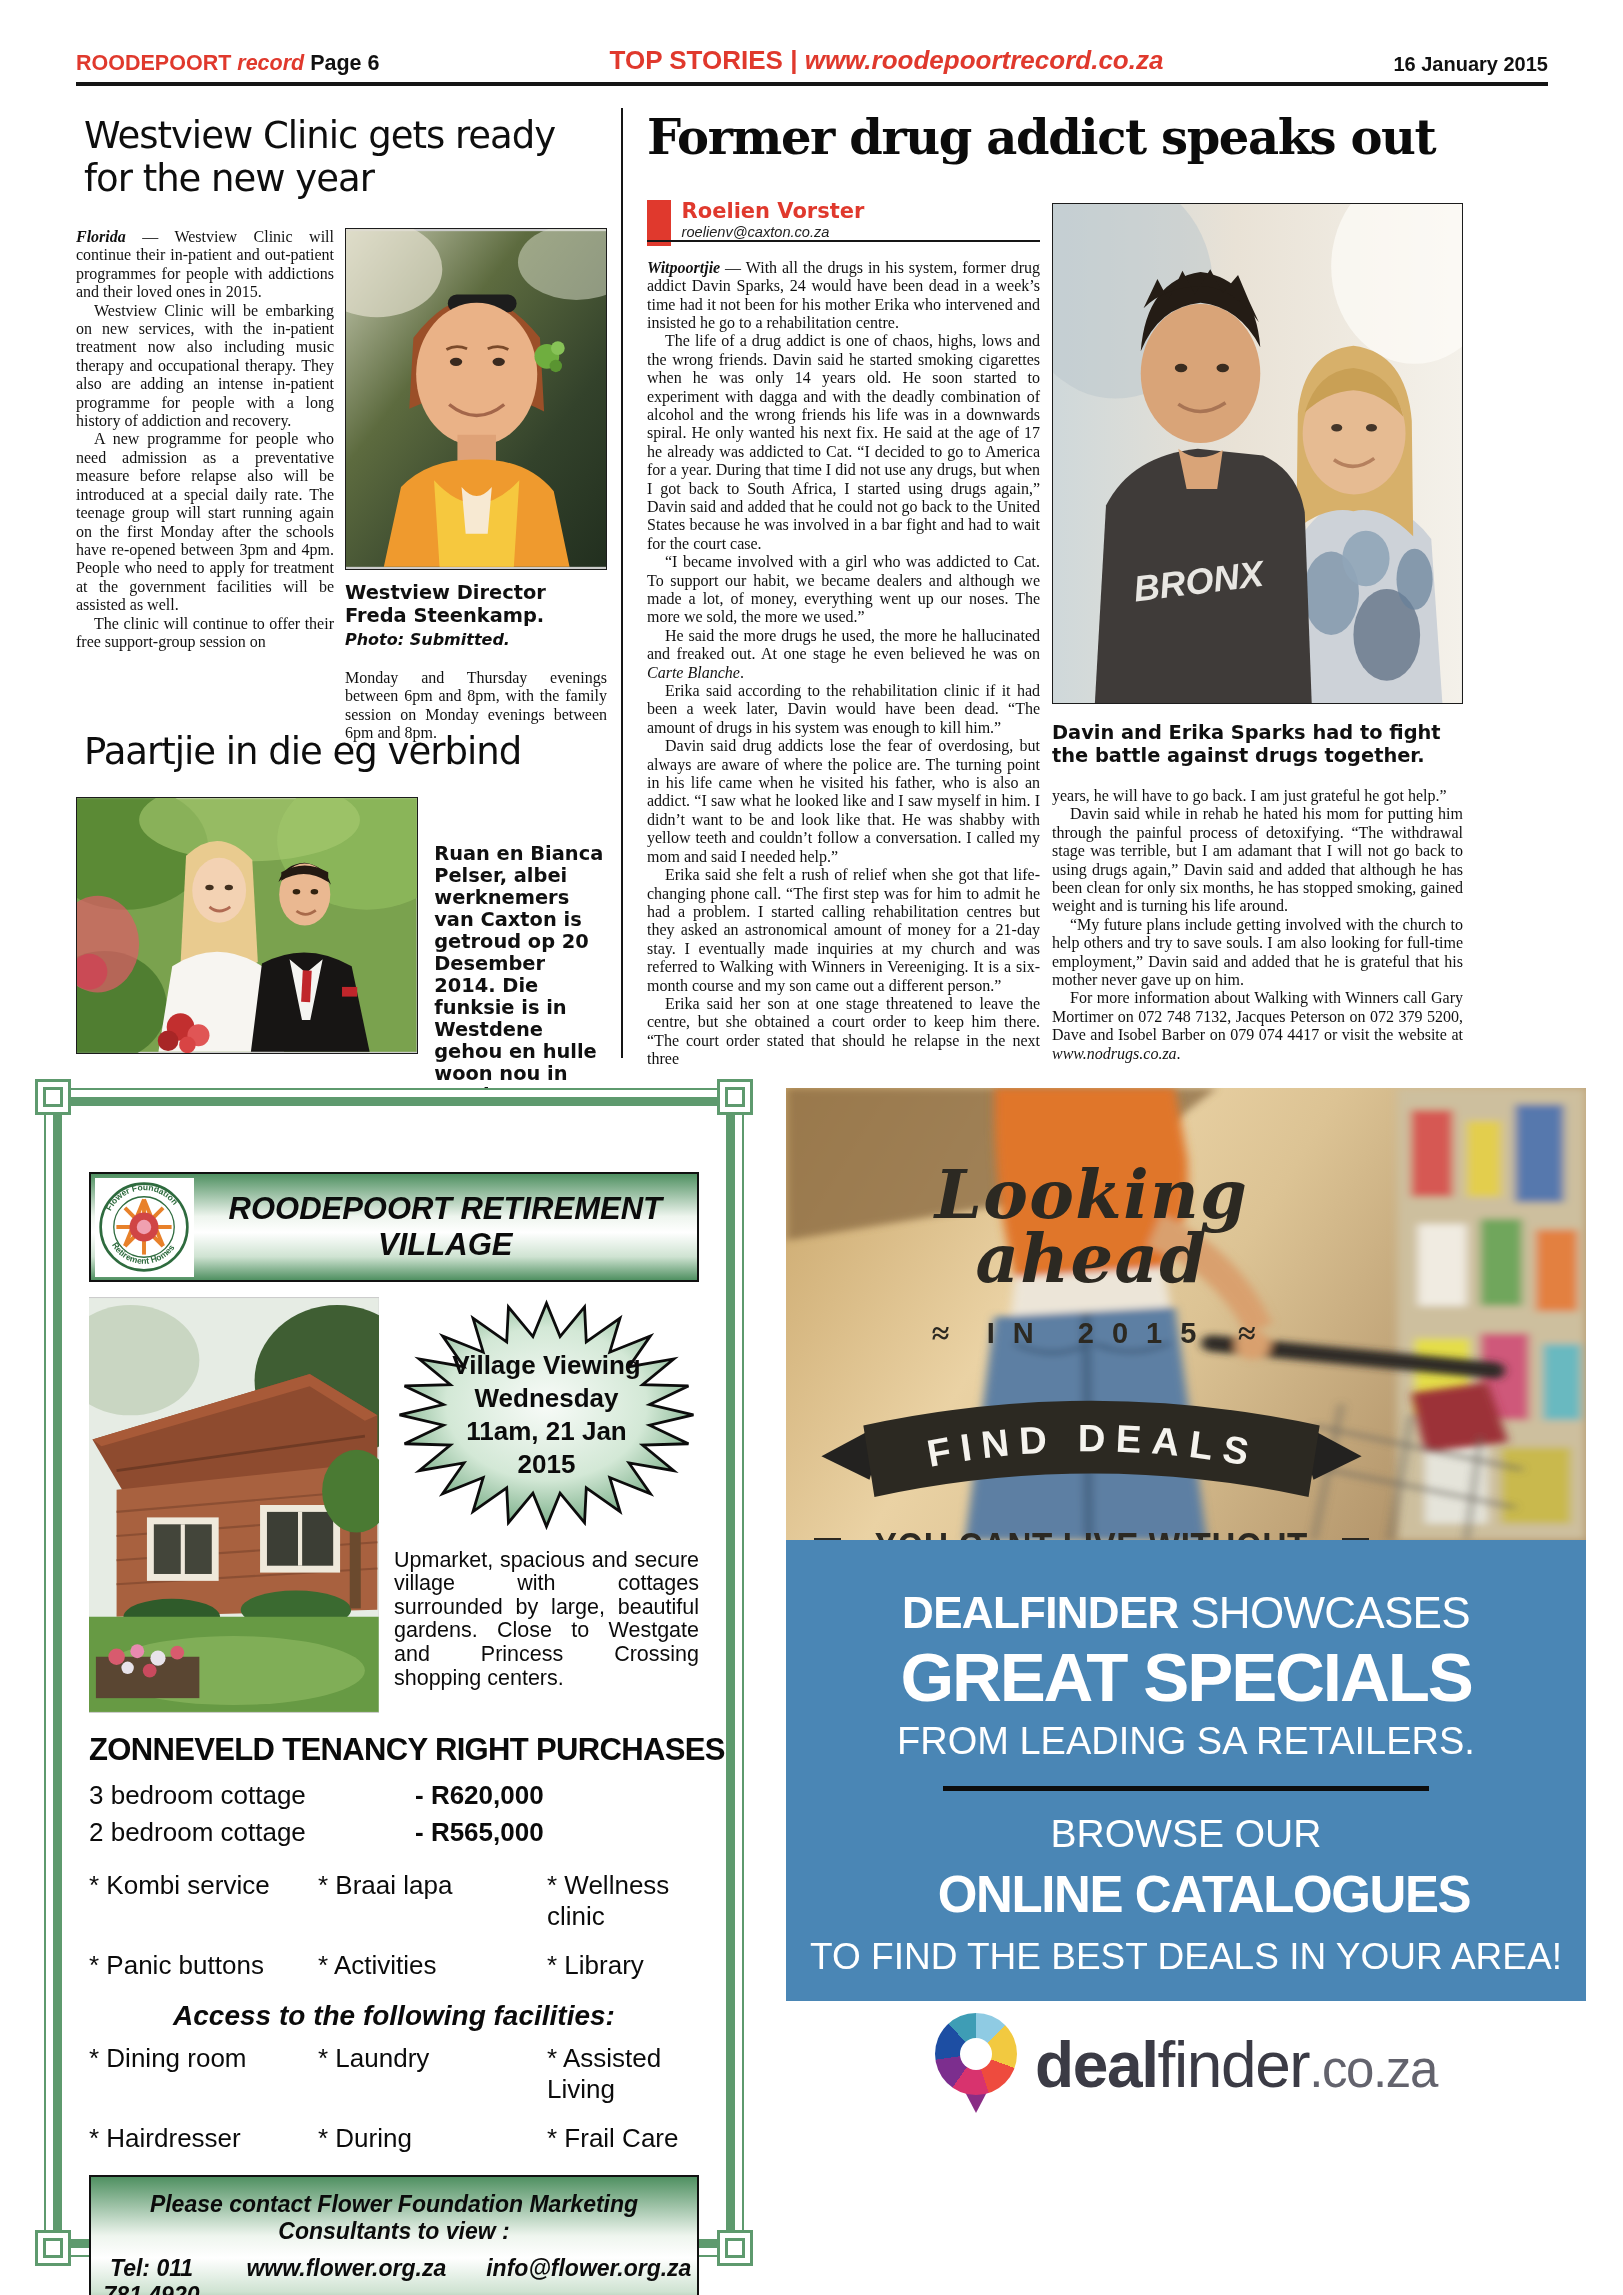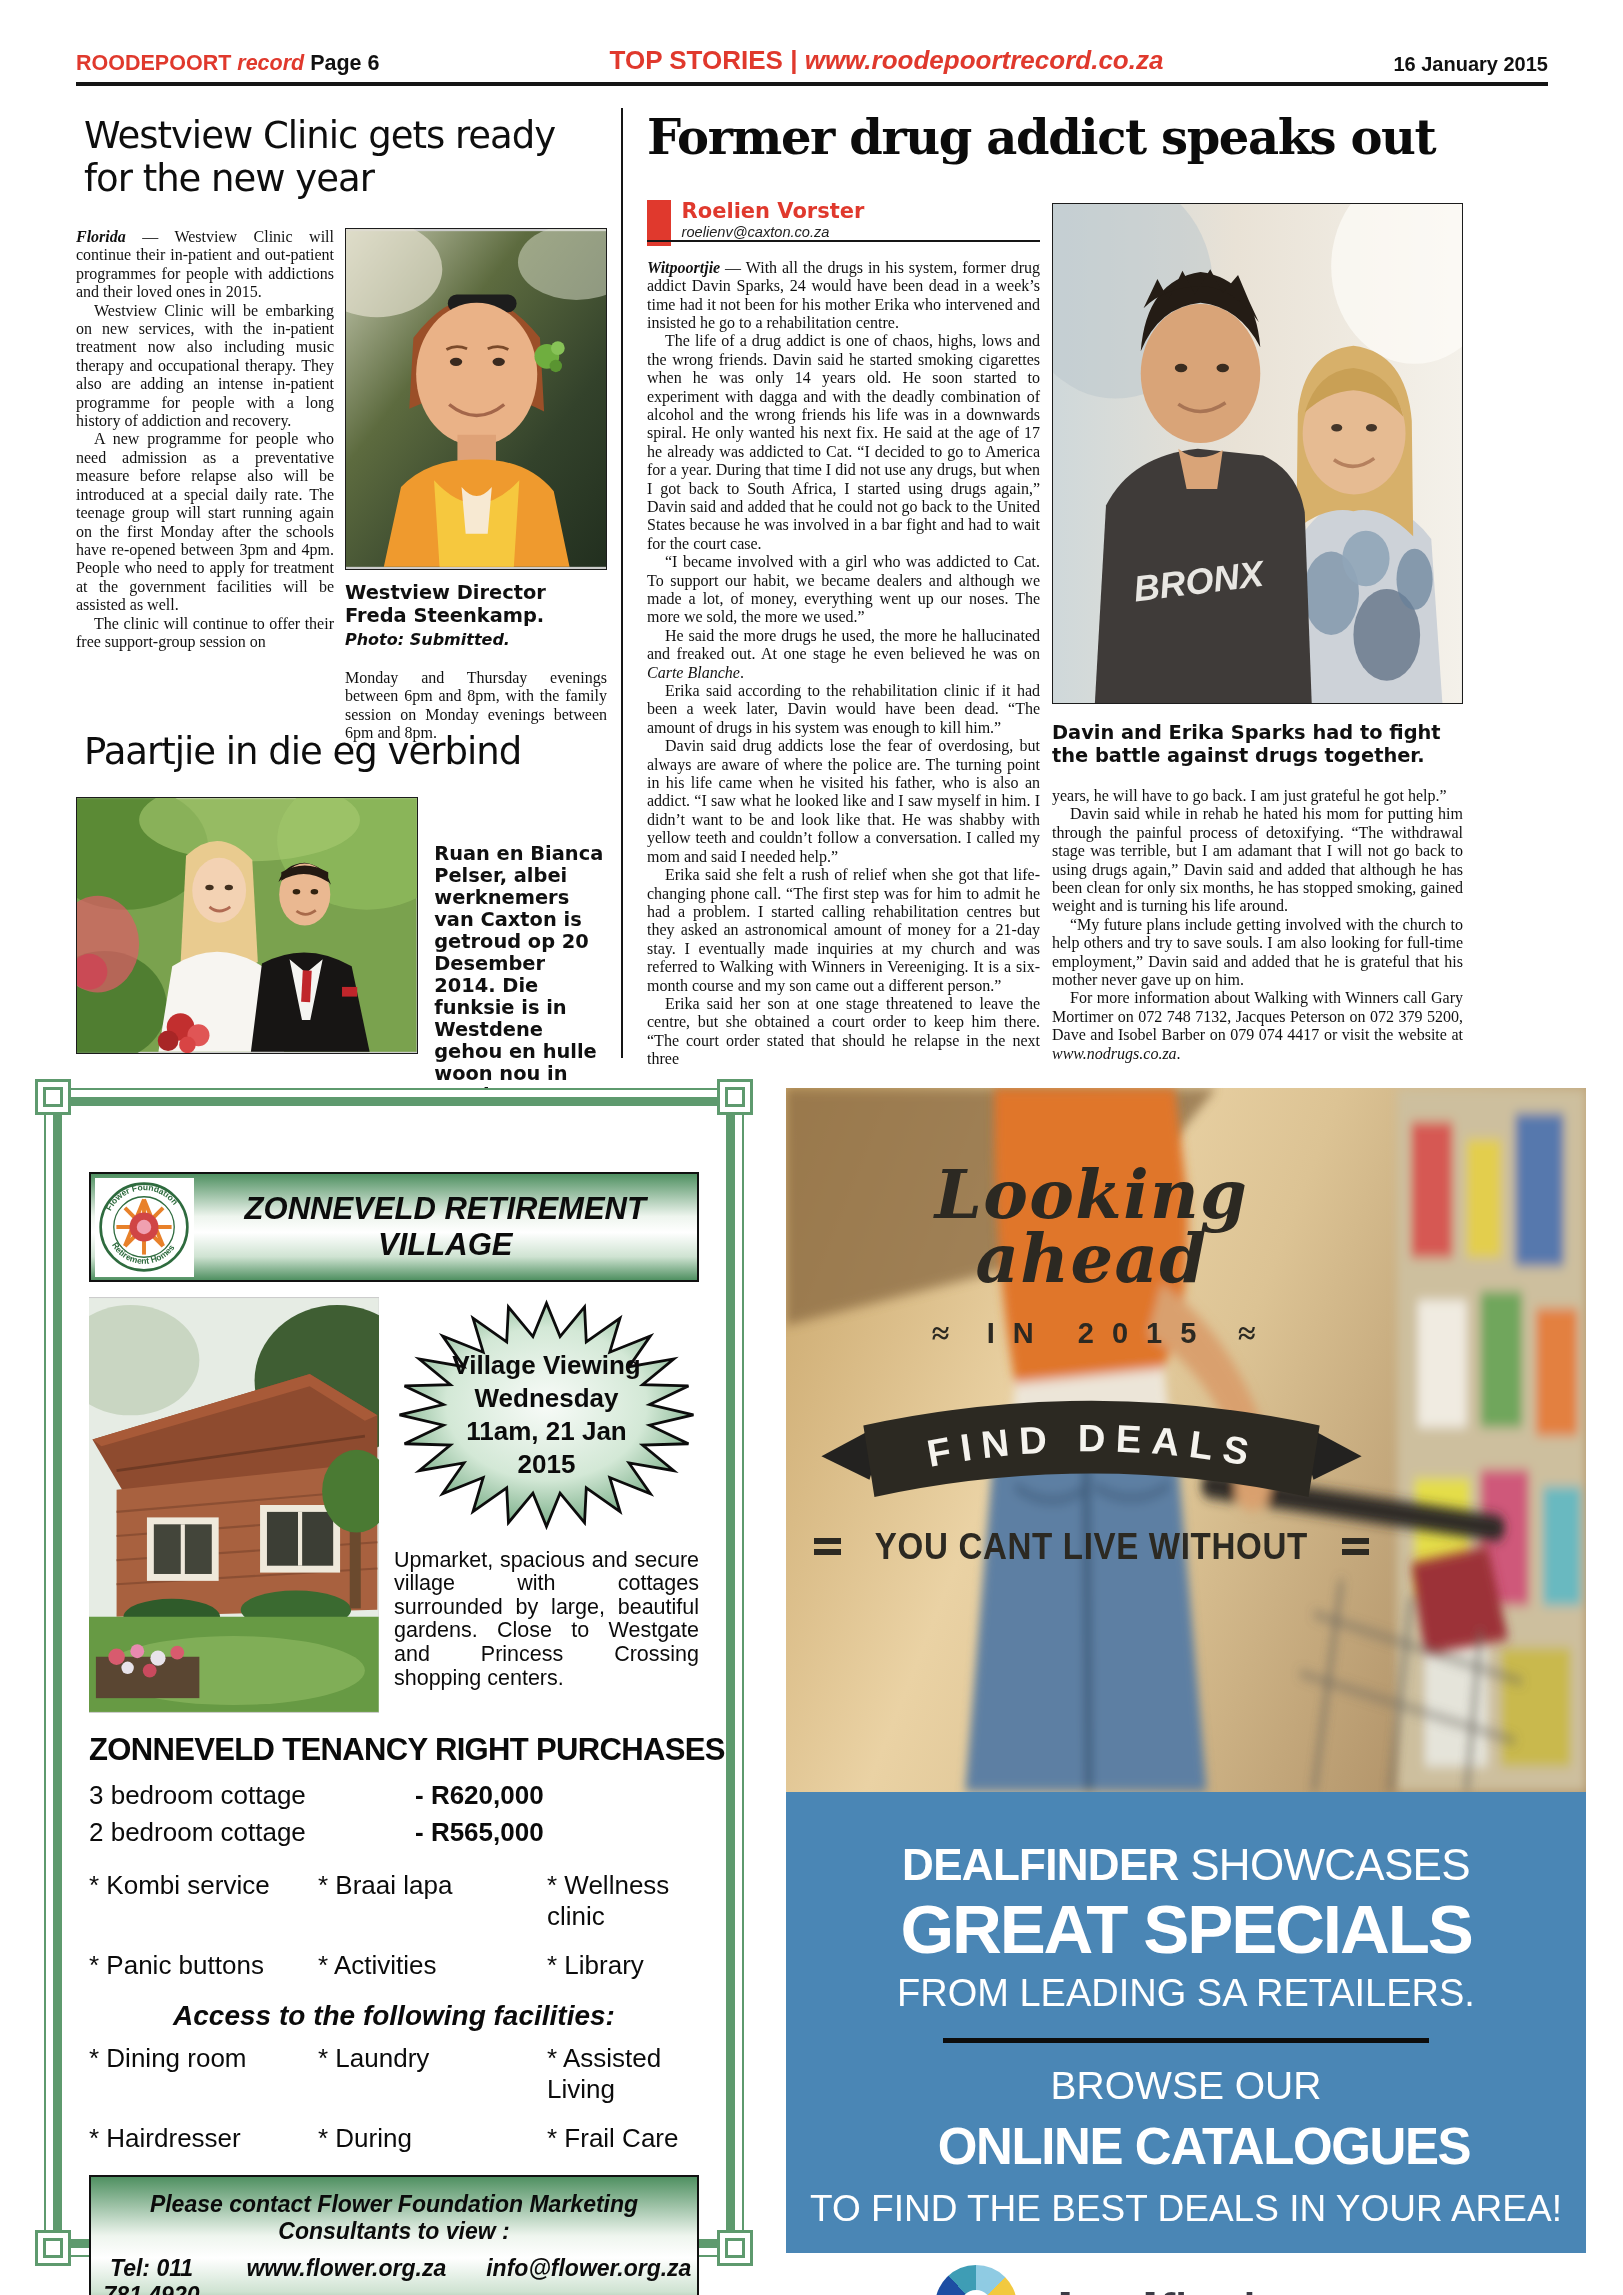--- a/index.html
+++ b/index.html
@@ -81,21 +81,21 @@
   .z-price-val{font-weight:bold;}
   .z-grid{margin-top:19.4px;display:grid;grid-template-columns:229px 229px 1fr;row-gap:18px;font-family:"Liberation Sans",sans-serif;font-size:26px;color:#0b0b0b;}
   .z-access{margin-top:19.4px;text-align:center;font-family:"Liberation Sans",sans-serif;font-weight:bold;font-style:italic;font-size:28px;color:#0b0b0b;}
   .z-grid.fac{margin-top:11px;}
   .z-contact{margin-top:21px;border:2.8px solid #111;background:linear-gradient(180deg,#4f9061 0%,#eef5ee 40%,#ffffff 55%,#cfe3d2 78%,#4f9061 100%);text-align:center;font-family:"Liberation Sans",sans-serif;font-weight:bold;font-style:italic;color:#0b0b0b;padding:14px 5.6px 15.3px;}
   .z-contact-l1{font-size:23px;}
   .z-contact-l2{margin-top:9.7px;font-size:23px;display:flex;justify-content:center;gap:40px;}
 
   
   .ad-d{position:absolute;left:786px;top:1088px;width:800px;height:1165px;}
-  .d-photo{position:relative;width:800px;height:704px;overflow:hidden;}
+  .d-photo{position:relative;width:800px;height:452px;overflow:hidden;}
   .d-photo svg{display:block;width:100%;height:100%;}
   .d-overlay{position:absolute;left:28px;top:75px;width:555px;text-align:center;color:#2c2922;}
   .d-script{font-family:"DejaVu Serif",serif;font-style:italic;font-weight:bold;font-size:67px;line-height:64px;letter-spacing:1.4px;}
   .d-in-row{margin-top:23.6px;display:flex;align-items:center;justify-content:center;gap:23.6px;}
   .d-squig{font-size:32px;font-weight:bold;letter-spacing:-4.2px;}
   .d-in2015{font-family:"Liberation Sans",sans-serif;font-weight:bold;font-size:29px;letter-spacing:18px;text-indent:18px;}
   .d-ribbon{margin-top:19.4px;}
   .d-tag-row{margin-top:12.5px;display:flex;align-items:center;justify-content:center;gap:15.3px;}
   .d-taglines{width:60px;height:16.7px;border-top:6.2px solid #2c2922;border-bottom:6.2px solid #2c2922;box-sizing:border-box;}
   .d-tagline{font-family:"Liberation Sans",sans-serif;font-weight:bold;font-size:36px;letter-spacing:0.7px;transform:scaleX(0.92);transform-origin:center;white-space:nowrap;}
@@ -313,21 +313,21 @@
             <circle cx="70" cy="70" r="22" fill="#d04545"></circle>
             <circle cx="70" cy="70" r="11" fill="#f0a0b0"></circle>
             <defs>
               <path id="arcTop" d="M70,70 m-56,0 a56,56 0 1,1 112,0" fill="none"></path>
               <path id="arcBot" d="M70,70 m-56,0 a56,56 0 1,0 112,0" fill="none"></path>
             </defs>
             <text font-family="Liberation Sans, sans-serif" font-size="13" fill="#2e6b3e" font-weight="bold"><textPath href="#arcTop" startOffset="14%">Flower Foundation</textPath></text>
             <text font-family="Liberation Sans, sans-serif" font-size="13" fill="#2e6b3e" font-weight="bold"><textPath href="#arcBot" startOffset="16%">Retirement Homes</textPath></text>
           </svg>
         </div>
-        <div class="z-title">ZONNEVELD RETIREMENT VILLAGE</div>
+        <div class="z-title">ROODEPOORT RETIREMENT VILLAGE</div>
       </div>
       <div class="z-mid">
         <div class="photo photo-cottage">
           <svg viewBox="0 0 420 600">
             <rect width="420" height="600" fill="#e6ece4"></rect>
             <ellipse cx="360" cy="120" rx="120" ry="110" fill="#3f5e33"></ellipse>
             <ellipse cx="60" cy="90" rx="100" ry="80" fill="#c9d6c2"></ellipse>
             <polygon points="5,205 320,110 418,170 418,245 55,290" fill="#8e4b2f"></polygon>
             <polygon points="5,205 320,110 418,170 400,178 320,128 18,215" fill="#a85a38"></polygon>
             <line x1="40" y1="250" x2="400" y2="200" stroke="#6f3a24" stroke-width="4"></line>

